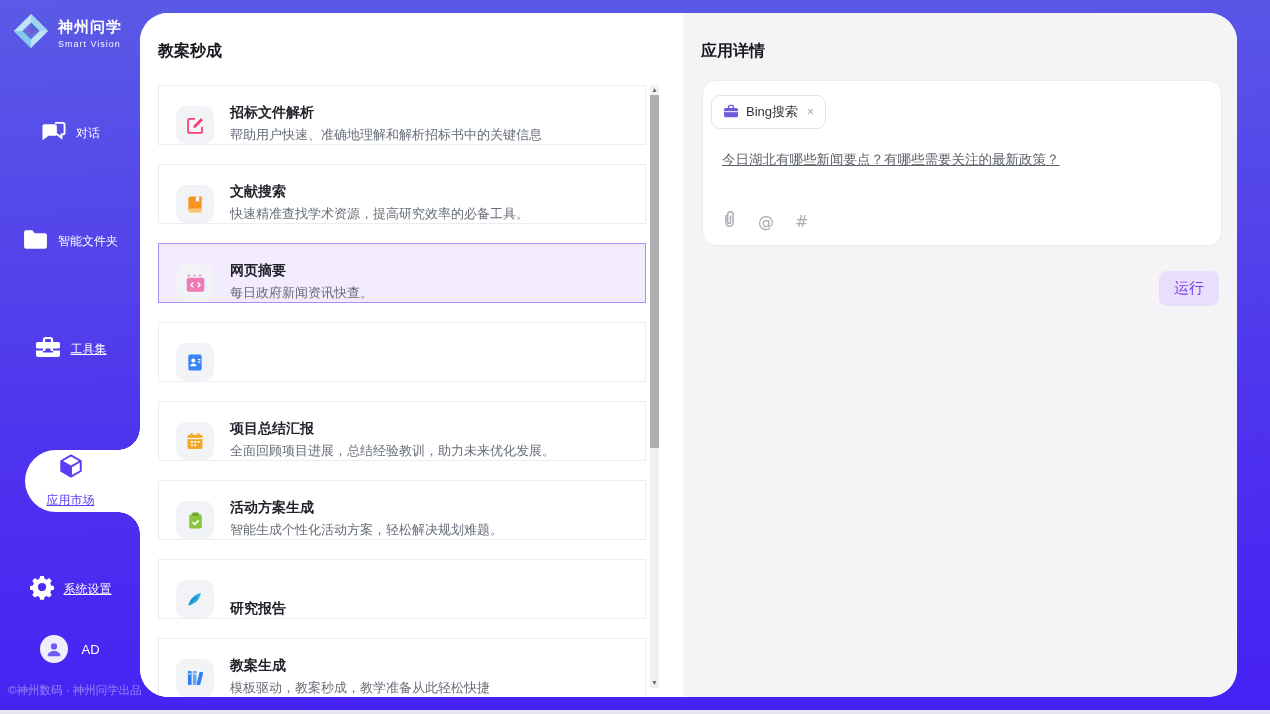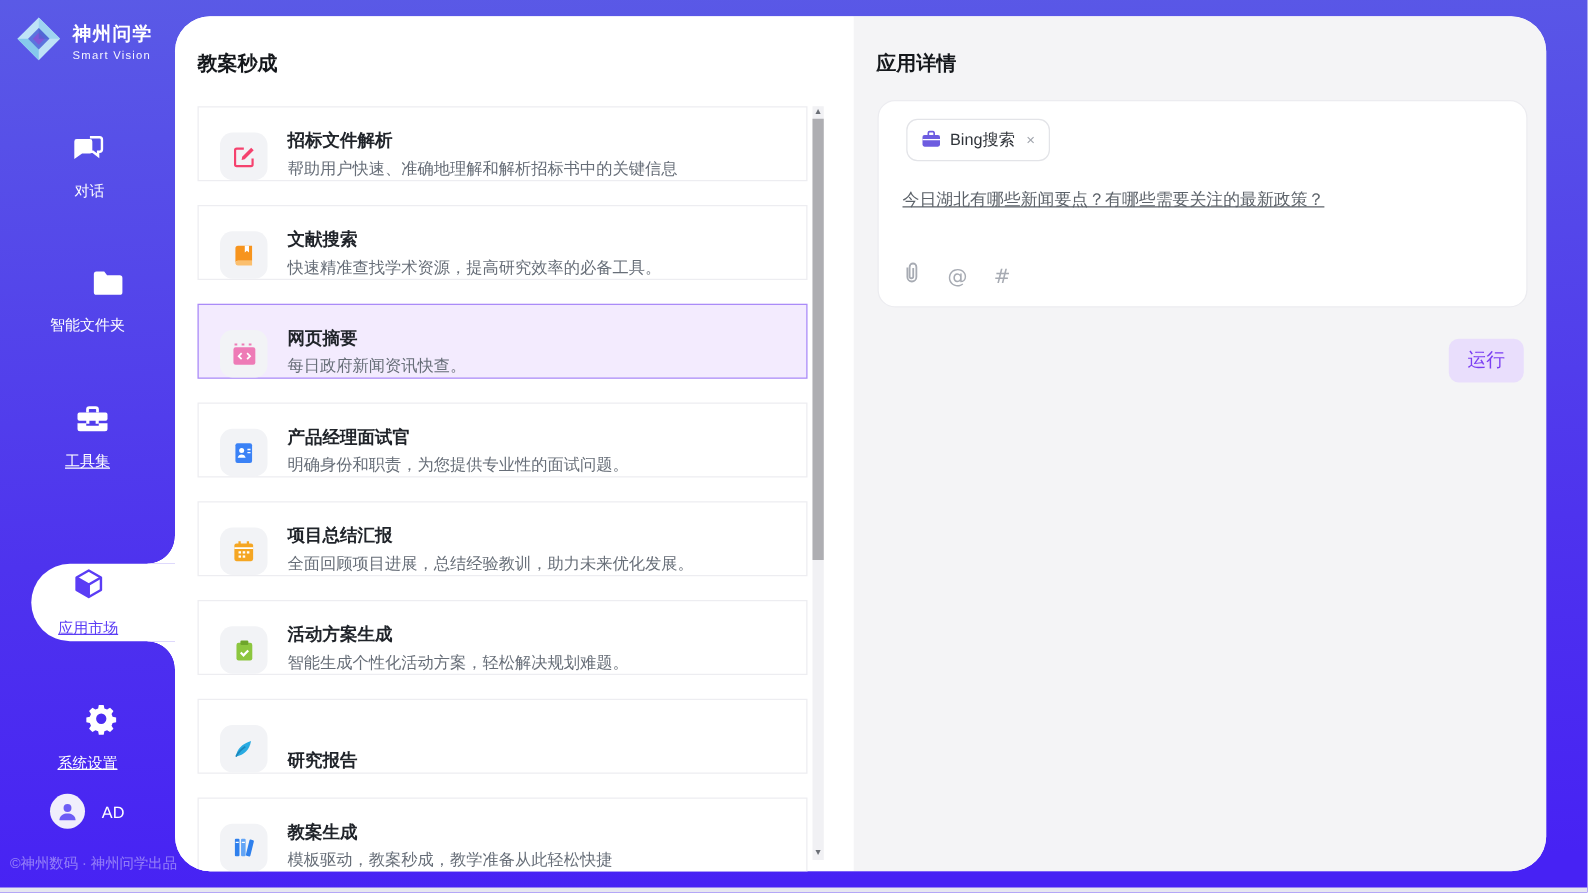--- a/index.html
+++ b/index.html
@@ -16,21 +16,21 @@
   .logo { margin:12px 6px 0 12px; display:flex; align-items:center; gap:8px; }
   .logo-text { color:#fff; }
   .logo-name { font-size:15px; font-weight:700; letter-spacing:1px; }
   .logo-sub { font-size:9px; letter-spacing:1px; margin-top:2px; opacity:.95; }
   nav { margin-top:48px; display:flex; flex-direction:column; }
   .nav-item { height:62px; margin-bottom:46px; display:flex; flex-direction:column; align-items:center; justify-content:center; gap:9px; color:#fff; cursor:pointer; }
   .nav-label { font-size:12px; }
   .nav-label.u { text-decoration:underline; }
   .nav-item.active { background:#fff; width:115px; margin-left:25px; border-radius:32px 0 0 32px; position:relative; color:#5b3df5;margin-top:24px; }
   .nav-item.active .inner { transform:translateX(-12px); display:flex; flex-direction:column; align-items:center; gap:9px; }
-  .nav-item:not(.active) .inner { display:flex; flex-direction:column; align-items:flex-end; gap:9px; }
+  .nav-item:not(.active) .inner { display:flex; align-items:center; gap:9px; }
   .nav-item.active::before { content:''; position:absolute; right:0; top:-22px; width:22px; height:22px;
     background:radial-gradient(circle at 0 0, rgba(0,0,0,0) 21.5px, #fff 22px); }
   .nav-item.active::after { content:''; position:absolute; right:0; bottom:-22px; width:22px; height:22px;
     background:radial-gradient(circle at 0 100%, rgba(0,0,0,0) 21.5px, #fff 22px); }
   .side-bottom { position:absolute; left:0; bottom:0; width:140px; }
   .user-row { display:flex; align-items:center; justify-content:center; gap:13px; margin-bottom:20px; }
   .avatar { width:28px; height:28px; border-radius:50%; background:#f0eefc; display:flex; align-items:center; justify-content:center; }
   .user-name { color:#fff; font-size:13px; }
   .copyright { color:rgba(255,255,255,.42); font-size:11.5px; text-align:left; padding-left:8px; margin-bottom:12px; white-space:nowrap; }
 
@@ -51,21 +51,21 @@
   
   .scrollbar { position:absolute; left:510px; top:72px; width:9px; height:603px; background:#f1f1f4; }
   .sb-arrow { position:absolute; left:0; width:9px; height:10px; color:#6b6f76; font-size:7px; line-height:10px; text-align:center; cursor:pointer; }
   .sb-up { top:0; }
   .sb-down { bottom:0; }
   .sb-thumb { position:absolute; left:0; top:10px; width:9px; height:353px; background:#aeaeb2; cursor:pointer; }
 
   
   .detail-panel { position:relative; width:554px; height:100%; background:#f4f4f6; border-radius:0 28px 28px 0; }
   .detail-card { position:absolute; top:67px; left:19px; width:520px; height:166px; background:#fff; border:1px solid #ececf0; border-radius:14px; }
-  .tool-tag { position:absolute; top:14px; left:22px; display:inline-flex; align-items:center; gap:7px; padding:7px 11px; border:1px solid #e3e4e8; border-radius:9px; background:#fff; font-size:13px; color:#2f3339; }
+  .tool-tag { position:absolute; top:14px; left:8px; display:inline-flex; align-items:center; gap:7px; padding:7px 11px; border:1px solid #e3e4e8; border-radius:9px; background:#fff; font-size:13px; color:#2f3339; }
   .tag-close { color:#a1a5ad; font-size:12px; cursor:pointer; margin-left:2px; }
   .question { position:absolute; top:70px; left:19px; right:16px; font-size:13.5px; color:#5c6269;text-decoration:underline; }
   .composer-tools { position:absolute; left:19px; bottom:13px; display:flex; align-items:center; gap:21px; color:#a7abb3; }
   .composer-tools .txt-ic { font-size:16px; cursor:pointer; font-family:"DejaVu Sans",sans-serif; }
   .run-row { position:absolute; top:258px; right:18px; }
   .run-btn { background:#e9defc; color:#7b3ff2; border:none; font-size:15px; padding:8px 15px; border-radius:8px; cursor:pointer; font-family:inherit;text-align:right; }
 </style>
 </head>
 <body>
 
@@ -197,24 +197,20 @@
           </div>
           <div class="app-card">
             <span class="app-icon-tile">
               <svg width="20" height="21" viewBox="0 0 24 24">
                 <rect x="4" y="2.5" width="16" height="19" rx="2" fill="#3b82f6"></rect>
                 <circle cx="10" cy="9.5" r="2.4" fill="#fff"></circle>
                 <path d="M6.2 16.5c.3-2.1 2-3.2 3.8-3.2s3.5 1.1 3.8 3.2z" fill="#fff"></path>
                 <path d="M15.5 8.5h3M15.5 11.5h3" stroke="#fff" stroke-width="1.4"></path>
               </svg>
             </span>
-            <div class="app-texts">
-              <div class="app-name">产品经理面试官</div>
-              <div class="app-desc">明确身份和职责，为您提供专业性的面试问题。</div>
-            </div>
           </div>
           <div class="app-card">
             <span class="app-icon-tile">
               <svg width="20" height="20" viewBox="0 0 24 24">
                 <rect x="3" y="4.5" width="18" height="17" rx="2" fill="#f5a623"></rect>
                 <path d="M3 9h18" stroke="#fff" stroke-width="1.5"></path>
                 <path d="M8 2.5v4M16 2.5v4" stroke="#f5a623" stroke-width="2.2"></path>
                 <g fill="#fff">
                   <rect x="7" y="12" width="2.4" height="2.2"></rect>
                   <rect x="11" y="12" width="2.4" height="2.2"></rect>

